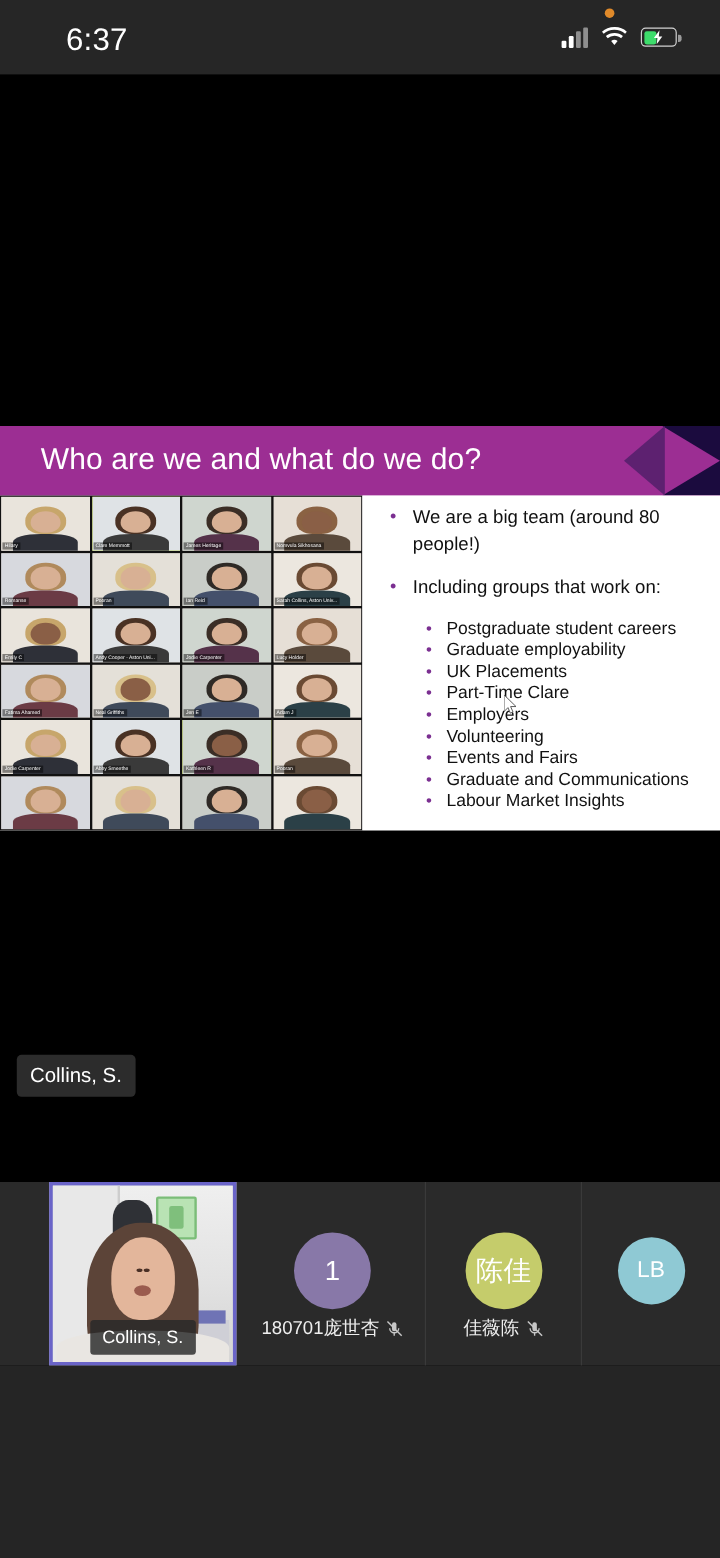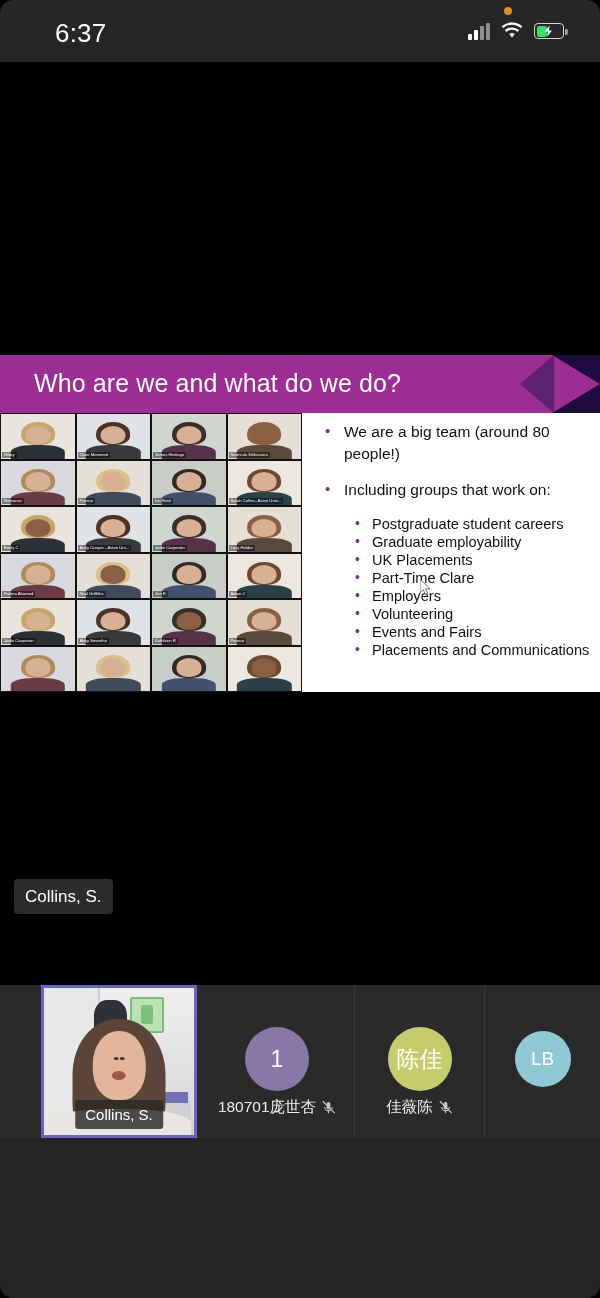--- a/index.html
+++ b/index.html
@@ -13,21 +13,20 @@
     overflow: hidden;
     font-family: "Liberation Sans", sans-serif;
     -webkit-font-smoothing: antialiased;
   }
   .phone {
     position: relative;
     width: 600px;
     height: 1298px;
     background: #000;
     overflow: hidden;
-    border-radius: 13px;
   }
 
   
   .status-bar {
     position: absolute;
     left: 0; top: 0;
     width: 600px; height: 62px;
     background: #262626;
     z-index: 40;
   }
@@ -575,21 +574,22 @@
         <div class="b1">We are a big team (around 80 people!)</div>
         <div class="b1">Including groups that work on:</div>
         <ul class="sub" id="sublist">
             <li>Postgraduate student careers</li>
             <li>Graduate employability</li>
             <li>UK Placements</li>
             <li>Part-Time Clare</li>
             <li>Employers</li>
             <li>Volunteering</li>
             <li>Events and Fairs</li>
-            <li>Placements and Communications</li>
+            <li>Graduate and Communications</li>
+            <li>Labour Market Insights</li>
           </ul>
         <svg class="cursor" viewBox="0 0 12 18">
           <path d="M0 0l0 14 3.3-3.3 2 4.6 2.2-1-2-4.5 4.5 0z" fill="#fff" stroke="#555" stroke-width=".8"></path>
         </svg>
       </div>
     </div>
 
   </div>
 
   <div class="speaker-chip">Collins, S.</div>

